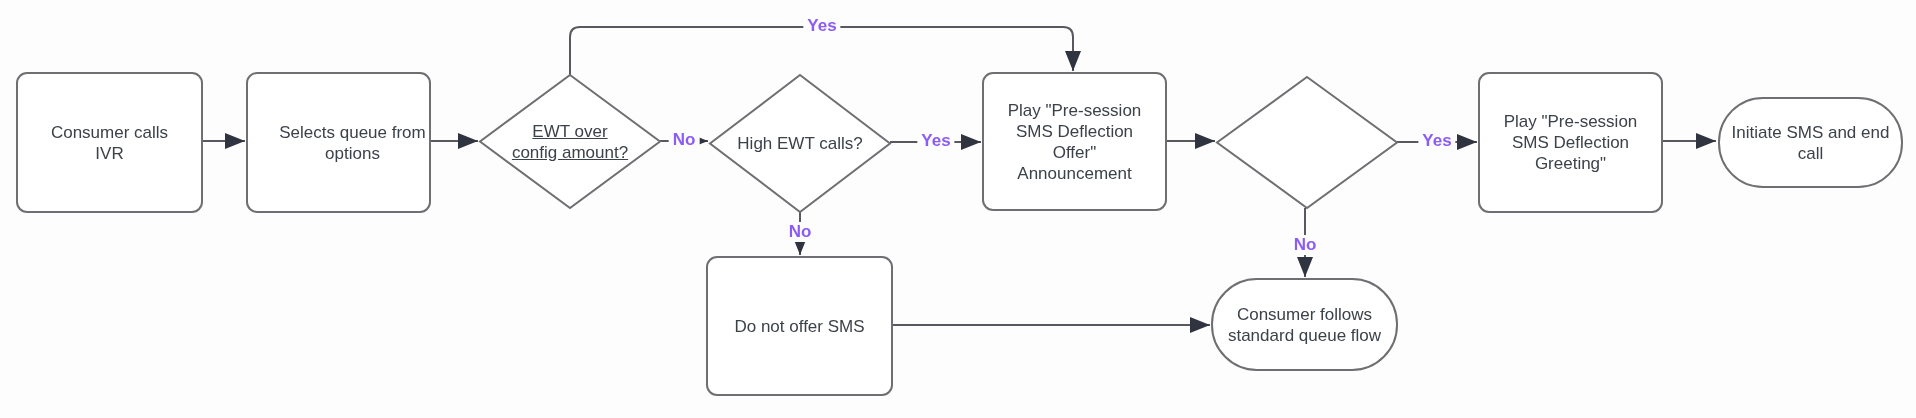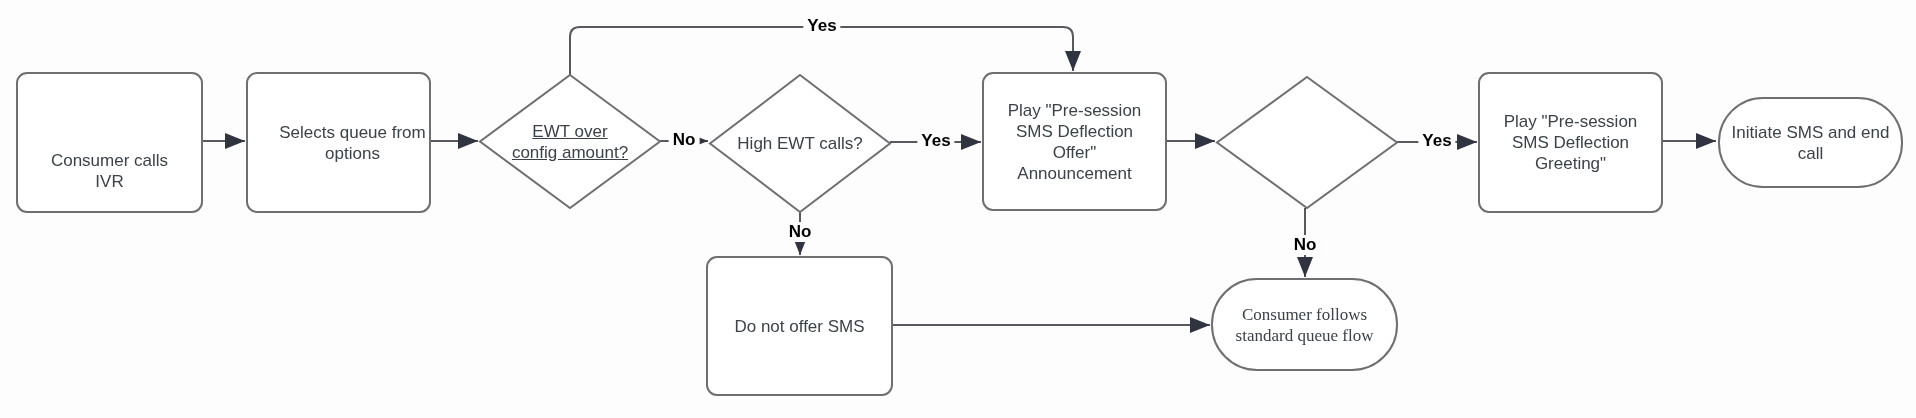--- a/index.html
+++ b/index.html
@@ -34,21 +34,21 @@
     line-height: 21px;
     pointer-events: none;
   }
   .edge-label {
     position: absolute;
     transform: translate(-50%, -50%);
     background: #fdfdfd;
     padding: 0 4px;
     font-weight: bold;
     font-size: 17px;
-    color: #000000;
+    color: #8b5cf6;
     pointer-events: none;
     white-space: nowrap;
   }
   .shape {
     fill: #ffffff;
     stroke: #6f6f73;
     stroke-width: 2;
   }
   .edge {
     fill: none;
@@ -85,38 +85,38 @@
     <polygon class="shape" points="570,75 660,141.5 570,208 480,141.5"></polygon>
     <polygon class="shape" points="800,75 890,143.5 800,212 710,143.5"></polygon>
     <rect class="shape" x="983" y="73" width="183" height="137" rx="10"></rect>
     <polygon class="shape" points="1307,77 1397,142.5 1307,208 1217,142.5"></polygon>
     <rect class="shape" x="1479" y="73" width="183" height="139" rx="10"></rect>
     <rect class="shape" x="1719" y="98" width="183" height="89" rx="44"></rect>
     <rect class="shape" x="707" y="257" width="185" height="138" rx="10"></rect>
     <rect class="shape" x="1212" y="279" width="185" height="91" rx="45"></rect>
   </svg>
 
-  <div class="node-label" style="left:17px; top:73px; width:185px; height:139px;margin-top:28px;">Consumer calls
+  <div class="node-label" style="left:17px; top:73px; width:185px; height:139px;">Consumer calls
 IVR</div>
   <div class="node-label" style="left:247px; top:73px; width:211px; height:139px;">Selects queue from
 options</div>
   <div class="node-label" style="left:480px; top:75px; width:180px; height:133px;text-decoration:underline;">EWT over
 config amount?</div>
   <div class="node-label" style="left:710px; top:75px; width:180px; height:137px;">High EWT calls?</div>
   <div class="node-label" style="left:983px; top:73px; width:183px; height:137px;">Play "Pre-session
 SMS Deflection
 Offer"
 Announcement</div>
   <div class="node-label" style="left:1479px; top:73px; width:183px; height:139px;">Play "Pre-session
 SMS Deflection
 Greeting"</div>
   <div class="node-label" style="left:707px; top:257px; width:185px; height:138px;">Do not offer SMS</div>
   <div class="node-label" style="left:1719px; top:98px; width:183px; height:89px;">Initiate SMS and end
 call</div>
-  <div class="node-label" style="left:1212px; top:279px; width:185px; height:91px;font-family:Liberation Serif, serif;">Consumer follows
+  <div class="node-label" style="left:1212px; top:279px; width:185px; height:91px;">Consumer follows
 standard queue flow</div>
 
   <div class="edge-label" style="left:822px; top:26px;">Yes</div>
   <div class="edge-label" style="left:684px; top:140px;">No</div>
   <div class="edge-label" style="left:936px; top:141px;">Yes</div>
   <div class="edge-label" style="left:800px; top:232px;">No</div>
   <div class="edge-label" style="left:1437px; top:141px;">Yes</div>
   <div class="edge-label" style="left:1305px; top:245px;">No</div>
 
 </div>

